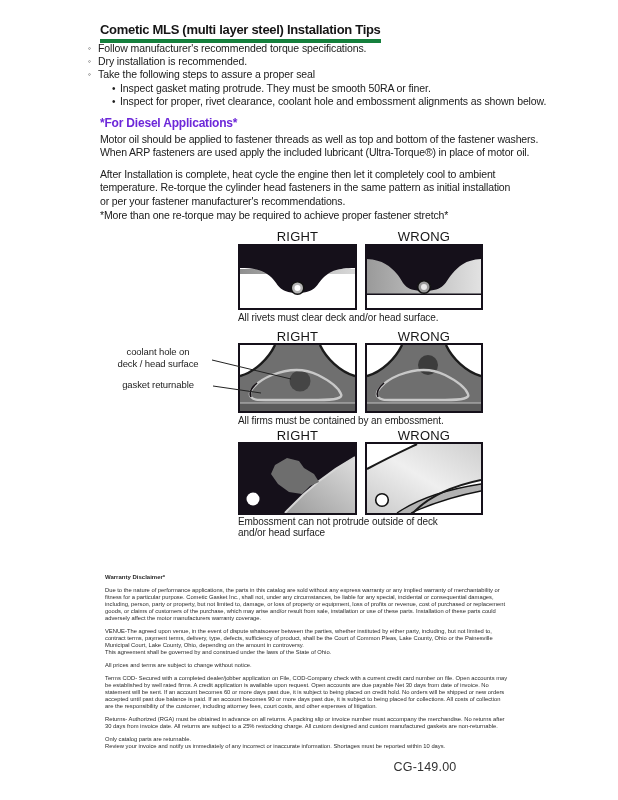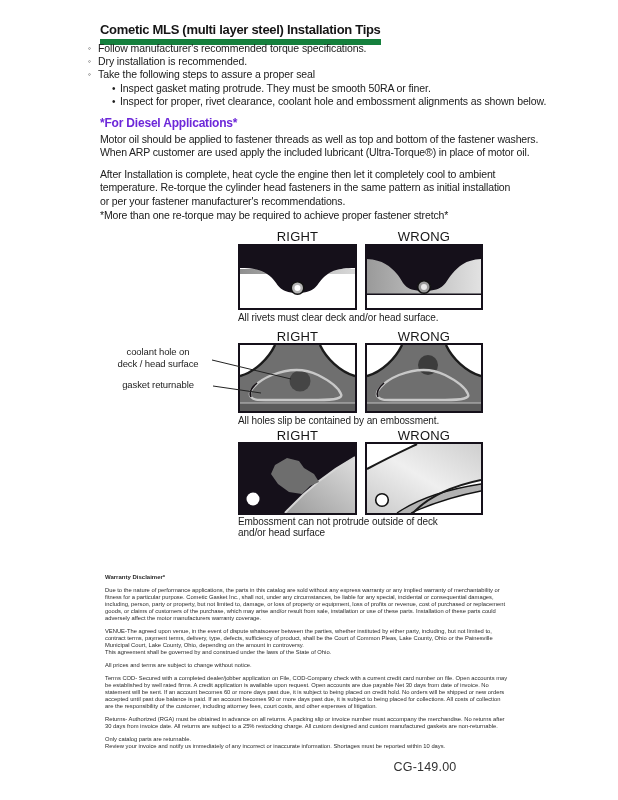--- a/index.html
+++ b/index.html
@@ -4,21 +4,21 @@
 <style>
   html,body{margin:0;padding:0;background:#e8e8e8;}
   .page{
     position:relative;width:618px;height:800px;margin:0 auto;
     background:#ffffff;overflow:hidden;
     font-family:"Liberation Sans",sans-serif;color:#202020;
   }
   .abs{position:absolute;}
   .title{
     font-weight:bold;font-size:13px;letter-spacing:-0.3px;color:#151515;
-    border-bottom:6px solid #15803d;padding-bottom:2px;display:inline-block;
+    border-bottom:4px solid #15803d;padding-bottom:2px;display:inline-block;
   }
   .bullets{font-size:10.5px;line-height:13.2px;letter-spacing:-0.1px;}
   .b-row{display:flex;}
   .mk{width:10px;flex:0 0 10px;font-size:8.5px;line-height:13.2px;}
   .sub-row{margin-left:24px;}
   .mk2{width:8px;flex:0 0 8px;font-size:10px;line-height:13.2px;}
   .h2{font-weight:bold;font-size:12px;color:#6d28d9;letter-spacing:-0.2px;}
   .para{font-size:10.5px;line-height:13.4px;white-space:pre-line;letter-spacing:-0.15px;}
   .rw-label{font-size:13px;text-align:center;color:#161616;letter-spacing:0.2px;}
   .panel{box-sizing:border-box;border:2px solid #15101a;background:#fff;}
@@ -58,21 +58,21 @@
       <span>Inspect gasket mating protrude.  They must be smooth 50RA or finer.</span>
     </div>
     <div class="b-row sub-row">
       <span class="mk2">•</span>
       <span>Inspect for proper, rivet clearance, coolant hole and embossment alignments as shown below.</span>
     </div>
   </div>
 
   <div class="abs h2" style="left:100px;top:116px;">*For Diesel Applications*</div>
   <div class="abs para" style="left:100px;top:133px;width:440px;">Motor oil should be applied to fastener threads as well as top and bottom of the fastener washers.
-When ARP customer are used apply the included lubricant (Ultra-Torque®) in place of motor oil.</div>
+When ARP fasteners are used apply the included lubricant (Ultra-Torque®) in place of motor oil.</div>
   <div class="abs para" style="left:100px;top:168px;width:440px;">After Installation is complete, heat cycle the engine then let it completely cool to ambient
 temperature. Re-torque the cylinder head fasteners in the same pattern as initial installation
 or per your fastener manufacturer's recommendations.</div>
   <div class="abs para" style="left:100px;top:209px;width:440px;">*More than one re-torque may be required to achieve proper fastener stretch*</div>
 
   <div class="abs rw-label" style="left:238px;top:229px;width:119px;">RIGHT</div>
   <div class="abs rw-label" style="left:365px;top:229px;width:118px;">WRONG</div>
 
   <div class="abs panel" style="left:238px;top:244px;width:119px;height:66px;">
     <svg width="115" height="62" viewBox="0 0 115 62">
@@ -146,21 +146,21 @@
       <path d="M11,52 C7,48 15,37 32,30 C50,23 66,24 78,30 C92,37 99,44 101,49 C103,53 96,55 78,55 H25 C17,55 14,55 11,52 Z" fill="none" stroke="#c8c8c8" stroke-width="2.4"></path>
       <path d="M11,52 C9,48 11,43 17,38" stroke="#151015" stroke-width="1.6" fill="none"></path>
     </svg>
   </div>
 
   <svg class="abs overlay" style="left:205px;top:352px;" width="95" height="45" viewBox="0 0 95 45">
     <line x1="7" y1="8" x2="86" y2="27" stroke="#222" stroke-width="1"></line>
     <line x1="8" y1="34" x2="56" y2="41" stroke="#222" stroke-width="1"></line>
   </svg>
 
-  <div class="abs caption" style="left:238px;top:415px;width:260px;">All holes slip be contained by an embossment.</div>
+  <div class="abs caption" style="left:238px;top:415px;width:260px;">All firms must be contained by an embossment.</div>
 
   <div class="abs rw-label" style="left:238px;top:428px;width:119px;">RIGHT</div>
   <div class="abs rw-label" style="left:365px;top:428px;width:118px;">WRONG</div>
 
   <div class="abs panel" style="left:238px;top:442px;width:119px;height:73px;">
     <svg width="115" height="69" viewBox="0 0 115 69">
       <defs>
         <linearGradient id="gC" x1="0" y1="1" x2="1" y2="0">
           <stop offset="0" stop-color="#9b9b9b"></stop>
             <stop offset="1" stop-color="#dedede"></stop>

